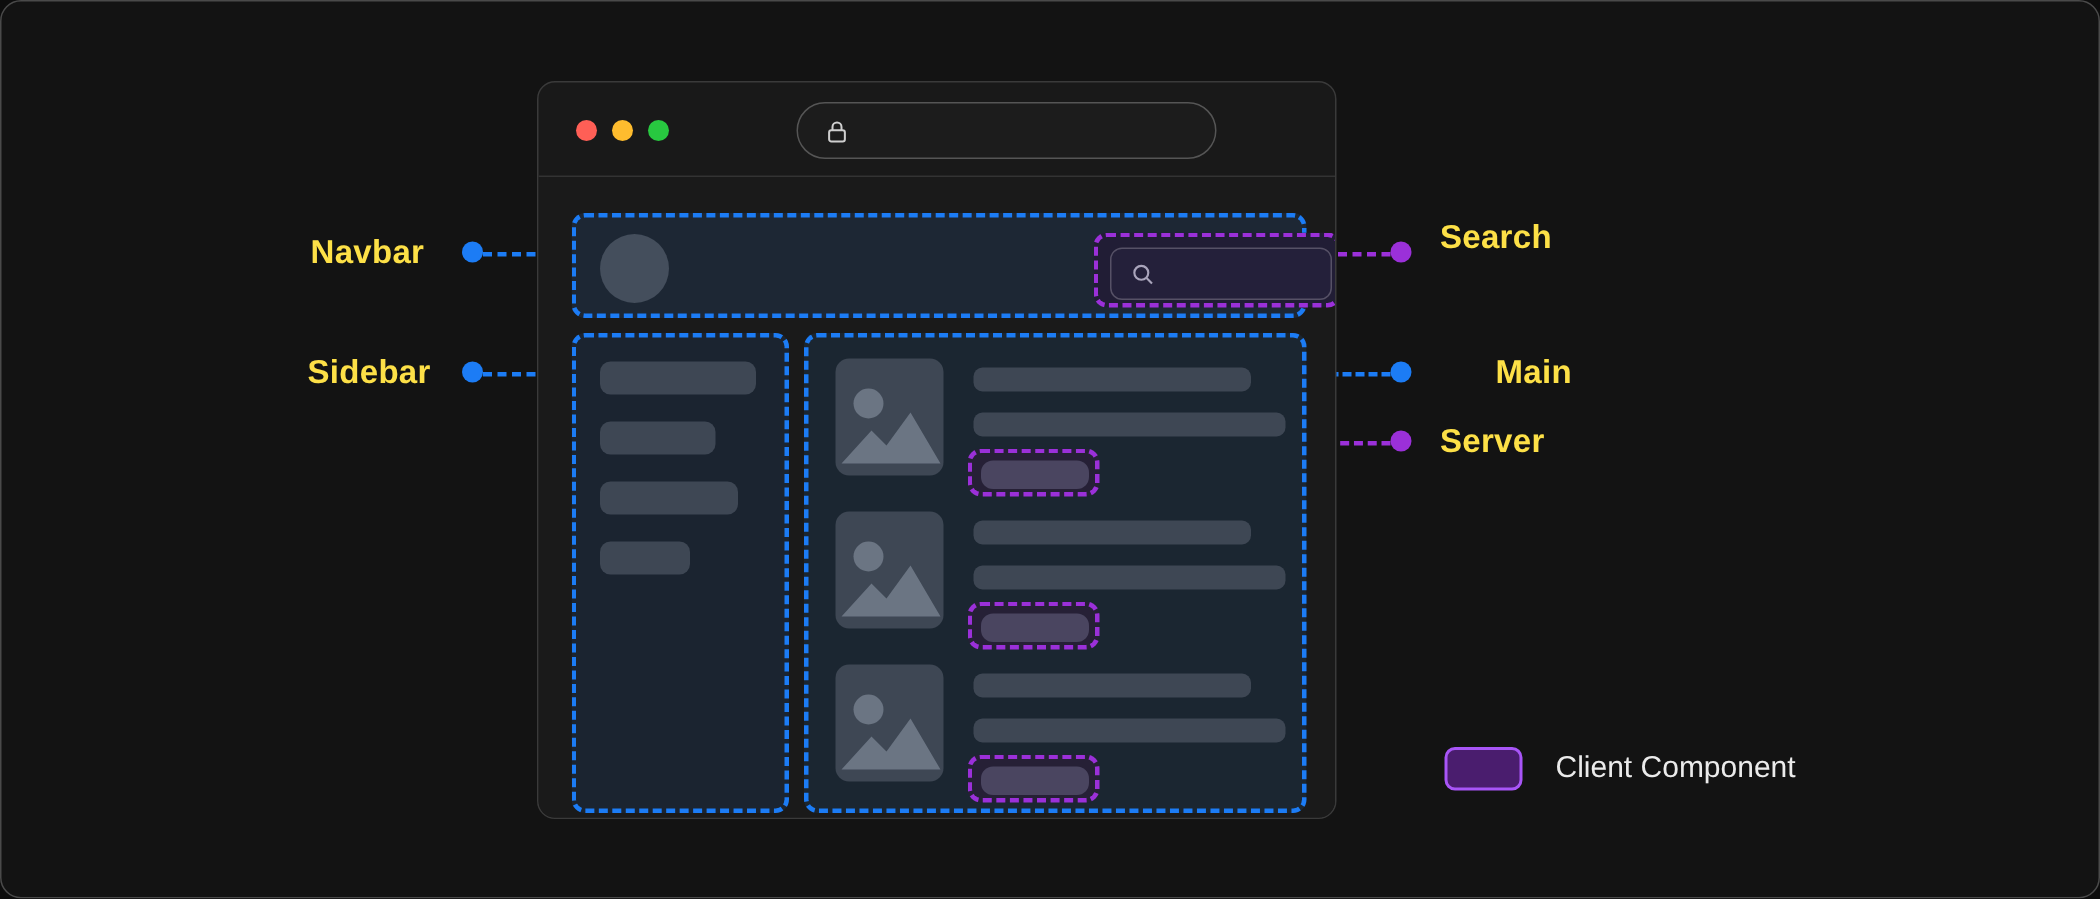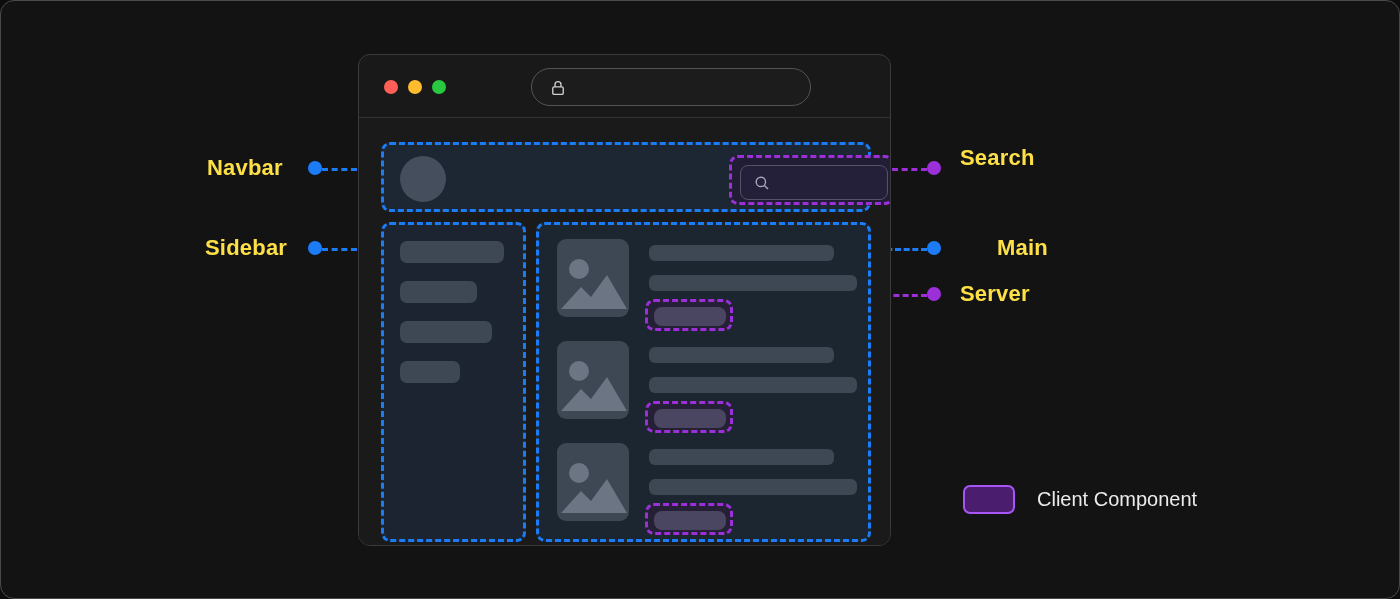--- a/index.html
+++ b/index.html
@@ -189,21 +189,21 @@
   }
   .btn-pill {
     position: absolute;
     left: 6px; top: 5px;
     width: 72px; height: 19px;
     background: #4a4560;
     border-radius: 8px;
   }
 
   
-  #legend { position: absolute; left: 962px; top: 476px; }
+  #legend { position: absolute; left: 962px; top: 489px; }
   .legend-row {
     display: flex;
     align-items: center;
     height: 44px;
   }
   .swatch {
     width: 52px;
     height: 29px;
     border-radius: 7px;
     border: 2px solid;

